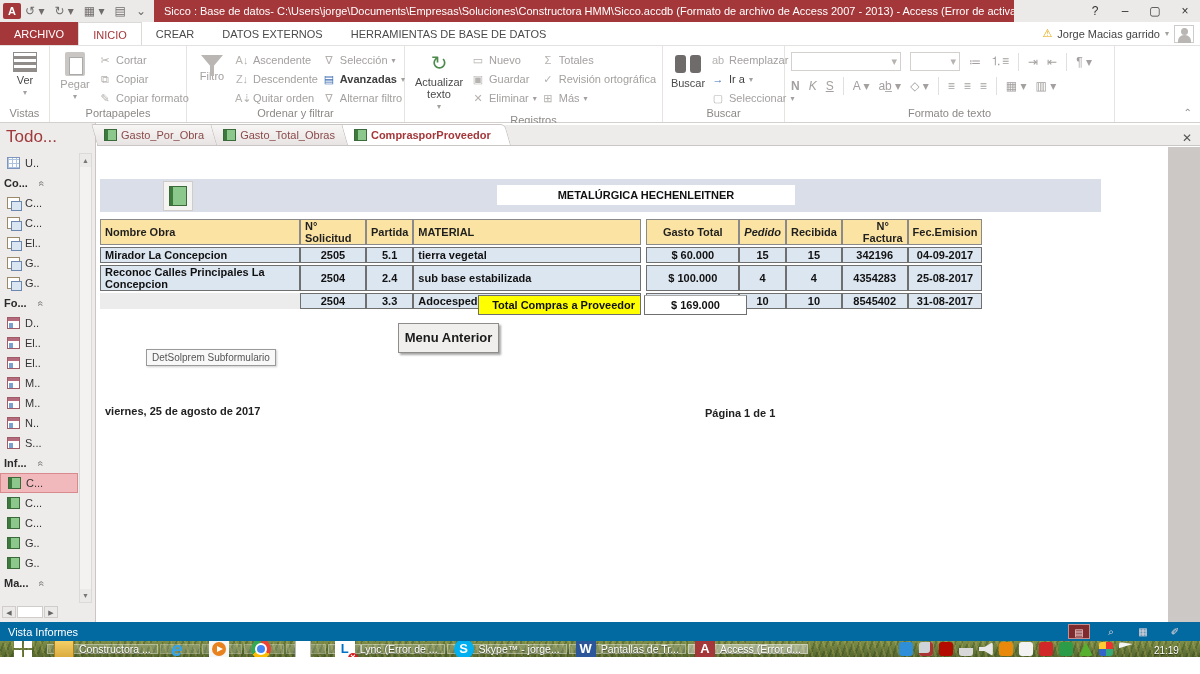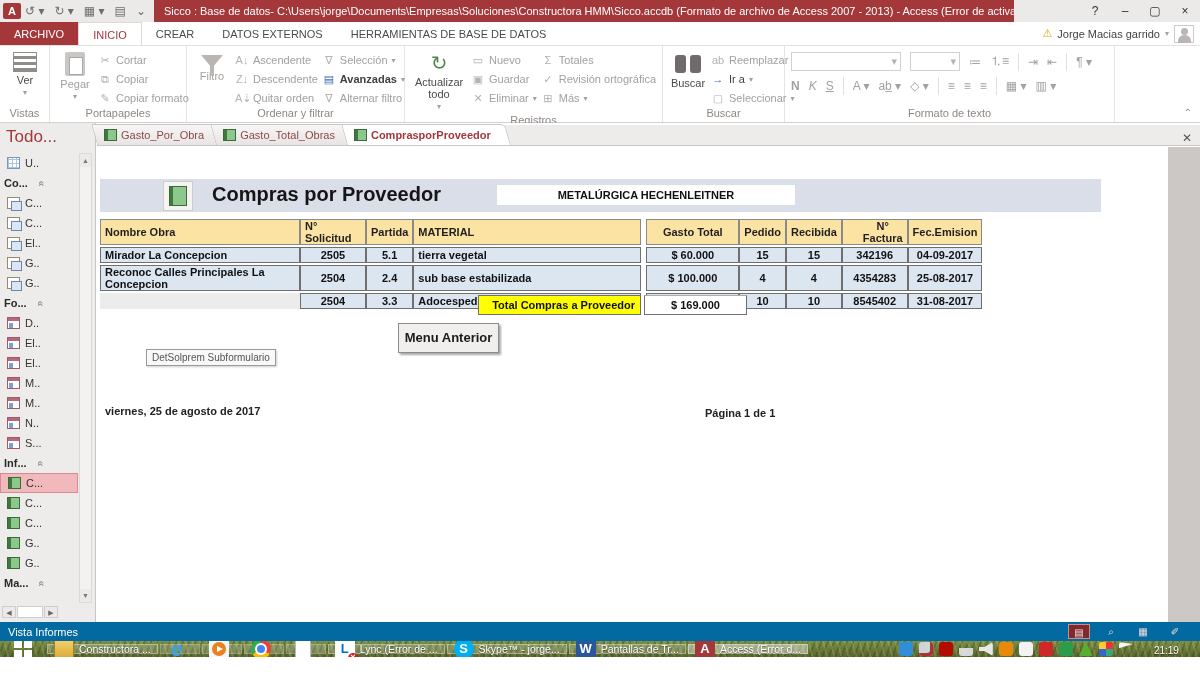--- a/index.html
+++ b/index.html
@@ -273,21 +273,21 @@
             </div>
         </div>
       </div>
       <div class="rg-label">Ordenar y filtrar</div>
     </div>
 
     <div class="rgroup" style="width:258px">
       <div class="rg-content">
         <div class="bigbtn enabled" style="width:62px">
           <span class="refresh">↻</span>
-          <span class="blabel">Actualizar todo</span>
+          <span class="blabel">Actualizar texto</span>
             <span class="dd">▾</span>
         </div>
         <div class="smallcol">
           <div class="sbtn">
               <span class="gicon">▭</span>
               <span>Nuevo</span>
             </div>
           <div class="sbtn">
               <span class="gicon">▣</span>
               <span>Guardar</span>
@@ -499,21 +499,20 @@
           <span class="tlabel">ComprasporProveedor</span>
         </div>
         <span class="doc-close" style="order:99">✕</span>
     </div>
 
     <div class="canvas">
       <div class="band"></div>
       <div class="band-icon">
           <span class="ico report-icon"></span>
         </div>
-      <div class="rpt-title">Compras por Proveedor</div>
       <div class="provider">METALÚRGICA HECHENLEITNER</div>
       <table class="rpt">
         <colgroup>
             <col style="width: 200px;">
             <col style="width: 66px;">
             <col style="width: 47px;">
             <col style="width: 228px;">
             <col style="width: 5px;">
             <col style="width: 93px;">
             <col style="width: 46px;">
@@ -522,21 +521,21 @@
             <col style="width: 67px;">
           </colgroup>
         <thead>
             <tr>
               <th style="text-align: left;">Nombre Obra</th>
               <th style="text-align: left;">N° Solicitud</th>
               <th style="text-align: center;">Partida</th>
               <th style="text-align: left;">MATERIAL</th>
               <th class="gapcol"></th>
               <th style="text-align: center;">Gasto Total</th>
-              <th style="text-align: center;">Pedido</th>
+              <th style="text-align: center; font-style: italic;">Pedido</th>
               <th style="text-align: center;">Recibida</th>
               <th style="text-align: center; padding-left: 20px;">N° Factura</th>
               <th style="text-align: center;">Fec.Emision</th>
             </tr>
           </thead>
         <tbody>
             <tr>
               <td style="text-align: left;">Mirador La Concepcion</td>
               <td style="text-align: center;">2505</td>
               <td style="text-align: center;">5.1</td>

